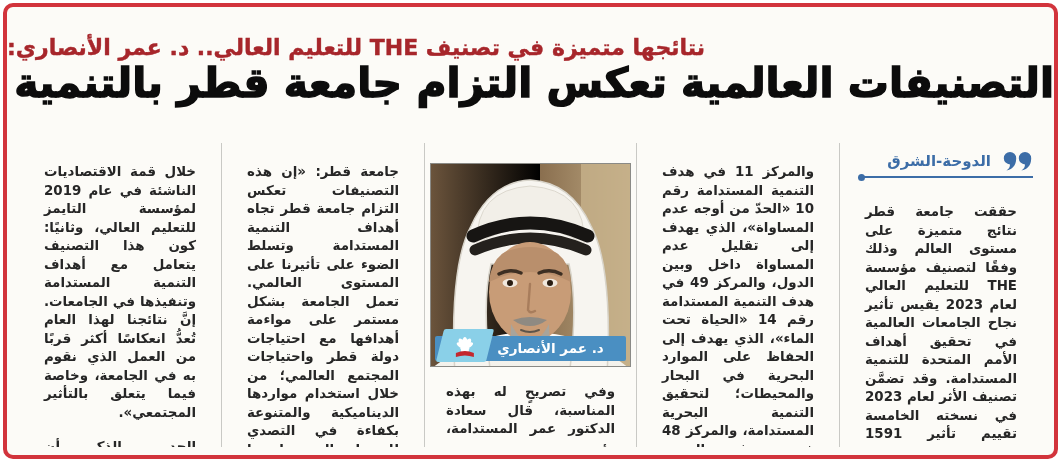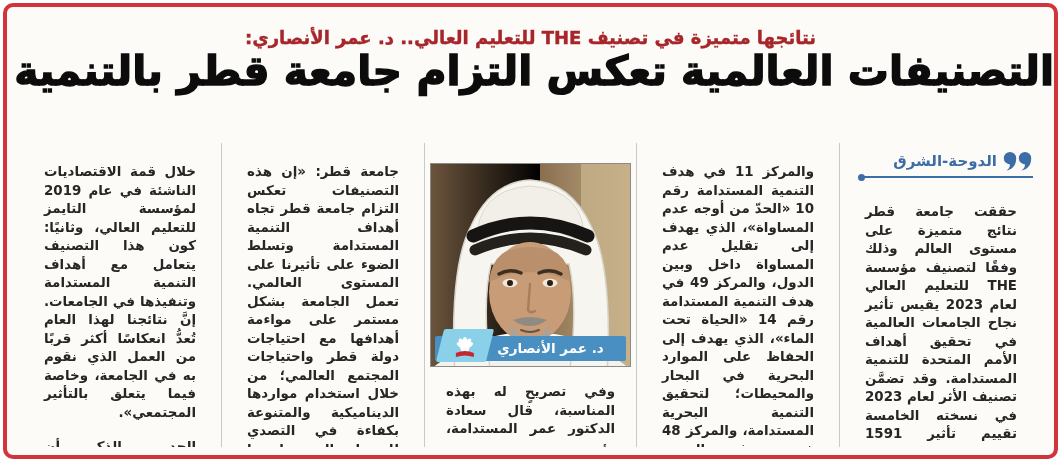--- a/index.html
+++ b/index.html
@@ -2,35 +2,35 @@
 <html lang="ar" dir="rtl"><head>
 <meta charset="utf-8">
 <style>
   html,body{margin:0;padding:0;width:1061px;height:462px;background:#ffffff;overflow:hidden;}
   *{box-sizing:border-box;}
   body{font-family:"DejaVu Sans",sans-serif;}
 
   .frame{position:absolute;left:3px;top:3px;width:1055px;height:456px;
     border:4px solid #d2343c;border-radius:10px;background:#fcfbf7;overflow:hidden;}
 
-  .kicker{margin-top:20px;text-align:center;color:#a7262b;font-size:18px;font-weight:bold;
+  .kicker{margin-top:28px;text-align:left;color:#a7262b;font-size:22px;font-weight:bold;
     -webkit-text-stroke:.4px #a7262b;}
   .headline{margin-top:1px;text-align:center;color:#0c0c0c;font-size:41px;font-weight:bold;
     line-height:1.12;-webkit-text-stroke:1.4px #0c0c0c;letter-spacing:-1px;white-space:nowrap;}
 
   .cols{position:absolute;top:136px;bottom:8px;left:12px;right:12px;display:flex;direction:rtl;}
   .col{flex:1 1 0;padding:4px 9px 0 9px;overflow:hidden;}
   .col + .col{border-right:1px solid #c9c9c5;}
   .col p{margin:16px;font-size:13.4px;line-height:18.5px;font-weight:bold;color:#262626;
     text-align:justify;text-justify:inter-word;}
   .col p + p{margin-top:1px;}
 
   
   .byline{direction:rtl;margin:4px 0 10px 0;position:relative;padding-bottom:9px;}
-  .byline-row{display:flex;align-items:center;justify-content:flex-start;gap:6px;}
+  .byline-row{display:flex;align-items:center;justify-content:flex-start;gap:12px;}
   .byline-label{color:#3c6da7;font-size:15px;font-weight:bold;}
   .byline-rule{position:relative;height:2px;background:#3c6da7;width:94%;margin-top:5px;}
   .byline-rule::after{content:"";position:absolute;left:-2px;top:-2px;width:7px;height:7px;
     border-radius:50%;background:#3c6da7;}
 
   
   .photo-col{flex:0 0 212px;padding:4px 5px 0 5px;}
   .photo-box{position:relative;width:201px;height:204px;margin:16px auto;border:1px solid #8a8a86;
     overflow:hidden;background:#8a7154;}
   .caption-band{position:absolute;left:4px;right:4px;bottom:5px;height:25px;background:#4a8fc2;

